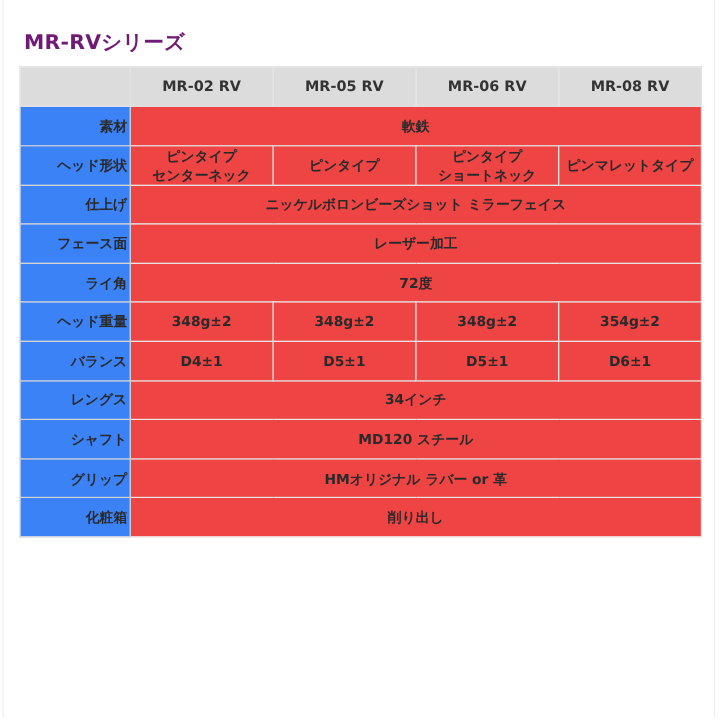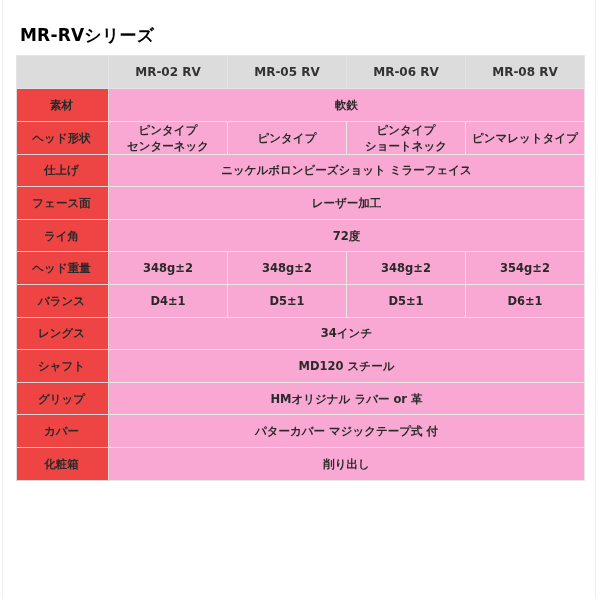--- a/index.html
+++ b/index.html
@@ -8,21 +8,21 @@
     font-family: "DejaVu Sans", "Liberation Sans", sans-serif;
     color: #222222;
   }
   .frame {
     position: absolute; left: 2px; top: 0; width: 594px; height: 598px;
     border-left: 1px solid #eeeeee; border-right: 1px solid #eeeeee;
     box-sizing: border-box;
   }
   .title {
     position: absolute; left: 20px; top: 24px;
-    font-size: 17px; font-weight: bold; color: #000000;
+    font-size: 17px; font-weight: bold; color: #701a75;
     letter-spacing: 0.2px;
   }
   table.spec {
     position: absolute; left: 16px; top: 55px;
     width: 568px;
     border-collapse: collapse;
     table-layout: fixed;
     font-size: 11.5px;
     font-weight: bold;
   }
@@ -38,28 +38,28 @@
   }
   table.spec thead th {
     background: #dcdcdc;
     height: 32px;
     font-size: 12px;
     color: #333;
     border-color: #e4e4e4;
   }
   table.spec tbody tr { height: 32.6px; }
   table.spec tbody th.label {
-    background: #ef4444;
-    text-align: center;
+    background: #3b82f6;
+    text-align: right;
     padding-left: 0;
     border-color: #dcdcdc;
     border-bottom: 1px solid #d4d4d4;
     font-size: 11.5px;
   }
-  table.spec tbody td { background: #f9a8d4; }
+  table.spec tbody td { background: #ef4444; }
   .line { display: block; }
 </style>
 </head>
 <body>
 
 <div class="frame"></div>
 
 <div class="title">MR-RVシリーズ</div>
 
 <table class="spec">
@@ -146,23 +146,19 @@
     <tr>
       <th class="label">シャフト</th>
       <td colspan="4">MD120 スチール</td>
     </tr>
 
     <tr>
       <th class="label">グリップ</th>
       <td colspan="4">HMオリジナル ラバー or 革</td>
     </tr>
 
-    <tr>
-      <th class="label">カバー</th>
-      <td colspan="4">パターカバー マジックテープ式 付</td>
-    </tr>
 
     <tr>
       <th class="label">化粧箱</th>
       <td colspan="4">削り出し</td>
     </tr>
   </tbody>
 </table>
 
 </body></html>

